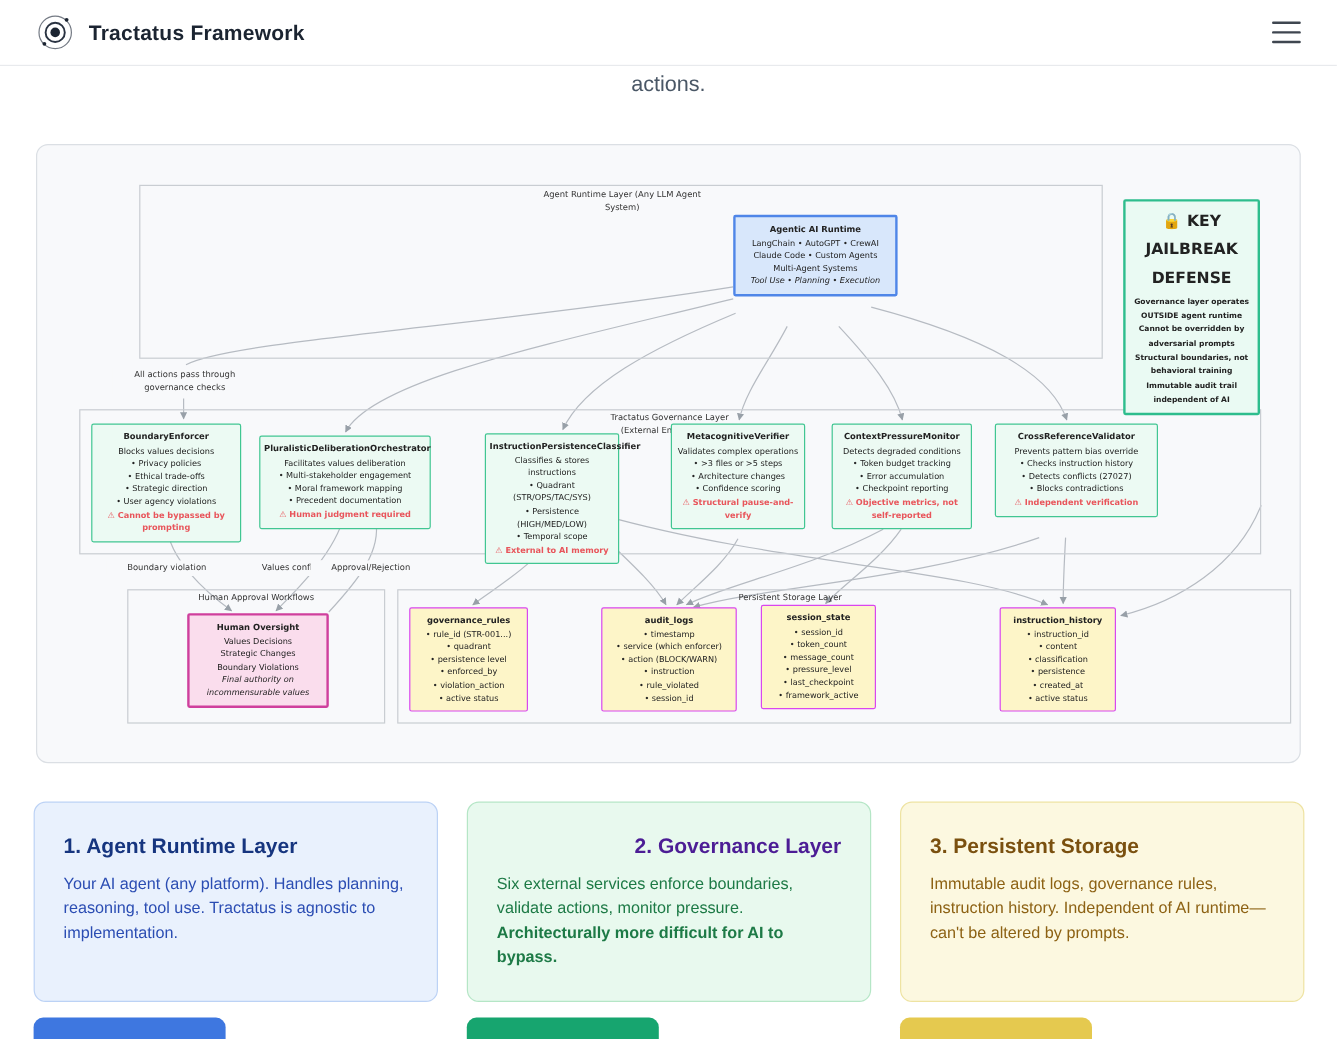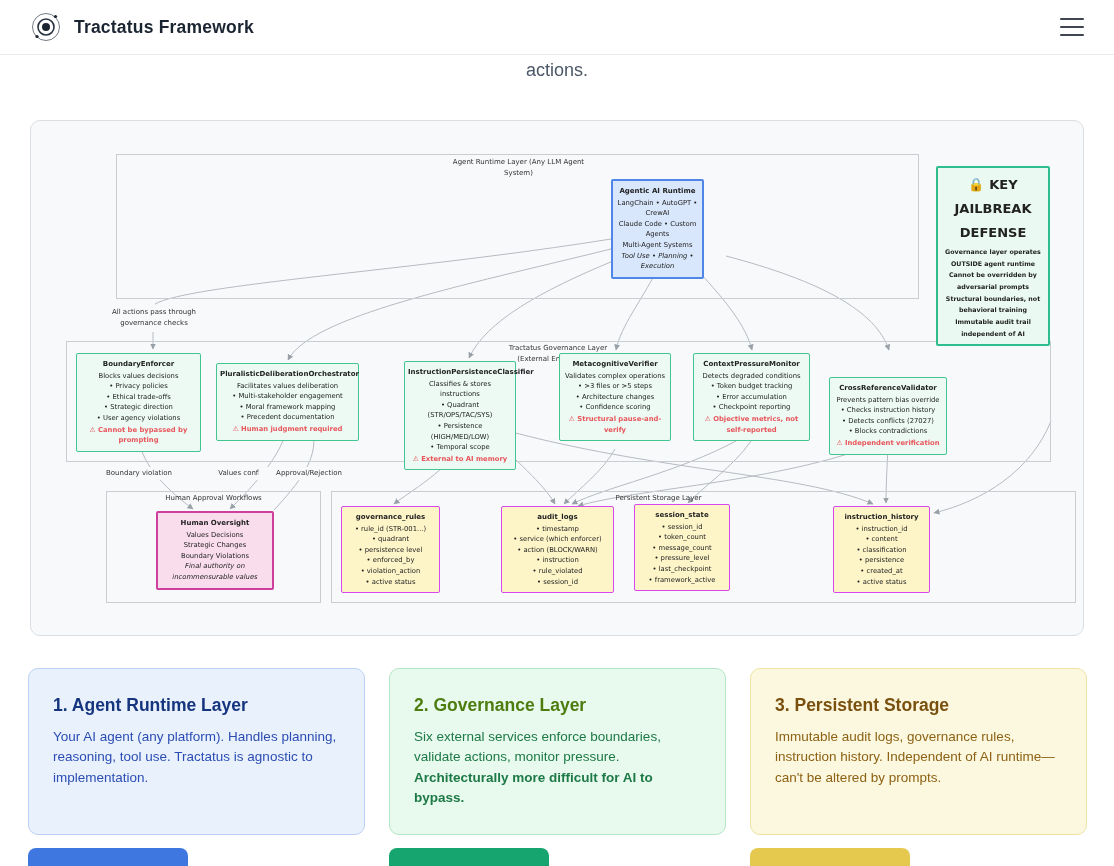--- a/index.html
+++ b/index.html
@@ -37,21 +37,21 @@
   .edge-label { position:absolute; z-index:1; font-size:7px; color:#333; text-align:center;
     background:#f8f9fb; line-height:1.5; padding:1px 2px; }
   
   .card { position:absolute; top:668px; width:337px; height:167px; border-radius:10px;
     padding:26px 24px; }
   .card h2 { font-size:17.5px; font-weight:700; margin-bottom:11px; }
   .card p { font-size:13.5px; line-height:1.5; }
   .card-blue   { left:28px;  background:#e9f1fd; border:1px solid #bcd2f5; }
   .card-blue h2 { color:#16357f; }  .card-blue p { color:#2b4db3; }
   .card-green  { left:389px; background:#e8f9ee; border:1px solid #b5e6c6; }
-  .card-green h2 { color:#4d7c0f; } .card-green p { color:#1d7a46; }
+  .card-green h2 { color:#4c1d95;text-align:right; } .card-green p { color:#1d7a46; }
   .card-yellow { left:750px; background:#fcf8e0; border:1px solid #eee3a2; }
   .card-yellow h2 { color:#7a500f; } .card-yellow p { color:#8d6214; }
   .card b:empty { display:none; }
   .card b { font-weight:700; }
   
   .bar { position:absolute; top:848px; width:160px; height:22px; border-radius:8px 8px 0 0; }
   .bar-1 { left:28px;  background:#3e77e0; }
   .bar-2 { left:389px; background:#17a56f; }
   .bar-3 { left:750px; background:#e5c94f; }
 </style>
@@ -103,21 +103,21 @@
       <path d="M705,320 C645,352 575,366 541,383" marker-end="url(#ar)"></path>
       <path d="M857,327 C856,345 855,365 855,382" marker-end="url(#ar)"></path>
       <path d="M835,327 C735,362 605,368 547,385" marker-end="url(#ar)"></path>
       <path d="M1020,300 C1000,350 952,380 903,392" marker-end="url(#ar)"></path>
     </g>
   </svg>
 
   <div class="subgraph" style="left:85px; top:33px; width:803px; height:145px;"></div>
   <div class="subgraph-label" style="left:420px; top:36px; width:135px;">Agent Runtime Layer (Any LLM Agent System)</div>
 
-  <div class="node blue-node" style="left:580px; top:58px; width:93px;">
+  <div class="node blue-node" style="left:580px; top:58px; width:137px;">
     <div class="nt">Agentic AI Runtime</div>
     <div class="nl">LangChain • AutoGPT • CrewAI</div>
     <div class="nl">Claude Code • Custom Agents</div>
     <div class="nl">Multi-Agent Systems</div>
     <div class="nl ni">Tool Use • Planning • Execution</div>
   </div>
 
   <div class="node teal-box" style="left:905px; top:45px; width:114px;">
     <div class="nt" style="font-size:13px;">
       <span>🔒</span>
@@ -172,21 +172,21 @@
   </div>
   <div class="node green-node" style="left:662px; top:232px; width:117px;">
     <div class="nt">ContextPressureMonitor</div>
     <div class="nl">Detects degraded conditions</div>
     <div class="nl">• Token budget tracking</div>
     <div class="nl">• Error accumulation</div>
     <div class="nl">• Checkpoint reporting</div>
 
     <div class="nw">⚠ Objective metrics, not self-reported</div>
   </div>
-  <div class="node green-node" style="left:798px; top:232px; width:118px;margin-top:24px;">
+  <div class="node green-node" style="left:798px; top:232px; width:136px;">
     <div class="nt">CrossReferenceValidator</div>
     <div class="nl">Prevents pattern bias override</div>
     <div class="nl">• Checks instruction history</div>
     <div class="nl">• Detects conflicts (27027)</div>
     <div class="nl">• Blocks contradictions</div>
 
     <div class="nw">⚠ Independent verification</div>
   </div>
 
   <div class="edge-label" style="left:58px; top:346px; width:100px;">Boundary violation</div>

